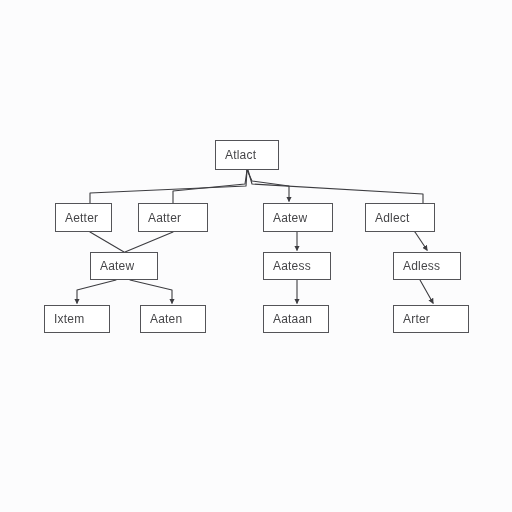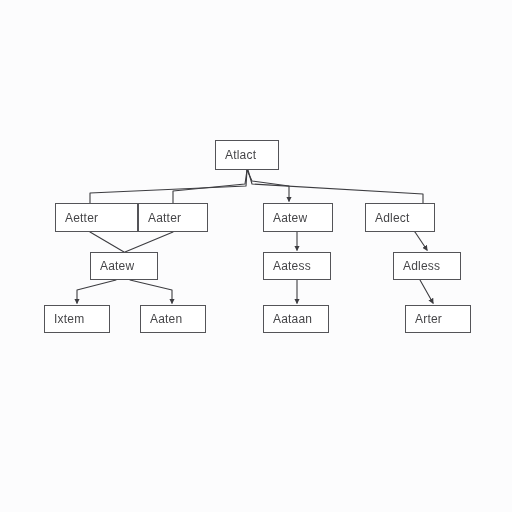--- a/index.html
+++ b/index.html
@@ -68,21 +68,21 @@
       <polyline points="297,232 297,250" fill="none" stroke="#3c3c40" stroke-width="1.1" stroke-linejoin="round" stroke-linecap="round" marker-end="url(#arrow)"></polyline>
       <polyline points="297,280 297,303" fill="none" stroke="#3c3c40" stroke-width="1.1" stroke-linejoin="round" stroke-linecap="round" marker-end="url(#arrow)"></polyline>
       <polyline points="415,232 427,250" fill="none" stroke="#3c3c40" stroke-width="1.1" stroke-linejoin="round" stroke-linecap="round" marker-end="url(#arrow)"></polyline>
       <polyline points="420,280 433,303" fill="none" stroke="#3c3c40" stroke-width="1.1" stroke-linejoin="round" stroke-linecap="round" marker-end="url(#arrow)"></polyline>
     </svg>
 
   <div id="node-layer">
       <div class="node" style="left: 215px; top: 140px; width: 64px; height: 30px;">
         <span class="node-label">Atlact</span>
       </div>
-      <div class="node" style="left: 55px; top: 203px; width: 83px; height: 29px;">
+      <div class="node" style="left: 55px; top: 203px; width: 57px; height: 29px;">
         <span class="node-label">Aetter</span>
       </div>
       <div class="node" style="left: 138px; top: 203px; width: 70px; height: 29px;">
         <span class="node-label">Aatter</span>
       </div>
       <div class="node" style="left: 263px; top: 203px; width: 70px; height: 29px;">
         <span class="node-label">Aatew</span>
       </div>
       <div class="node" style="left: 365px; top: 203px; width: 70px; height: 29px;">
         <span class="node-label">Adlect</span>
@@ -98,18 +98,18 @@
       </div>
       <div class="node" style="left: 44px; top: 305px; width: 66px; height: 28px;">
         <span class="node-label">Ixtem</span>
       </div>
       <div class="node" style="left: 140px; top: 305px; width: 66px; height: 28px;">
         <span class="node-label">Aaten</span>
       </div>
       <div class="node" style="left: 263px; top: 305px; width: 66px; height: 28px;">
         <span class="node-label">Aataan</span>
       </div>
-      <div class="node" style="left: 393px; top: 305px; width: 66px; height: 28px; margin-left: 12px;">
+      <div class="node" style="left: 393px; top: 305px; width: 76px; height: 28px;">
         <span class="node-label">Arter</span>
       </div>
     </div>
 
 </div>
 
 </body></html>

